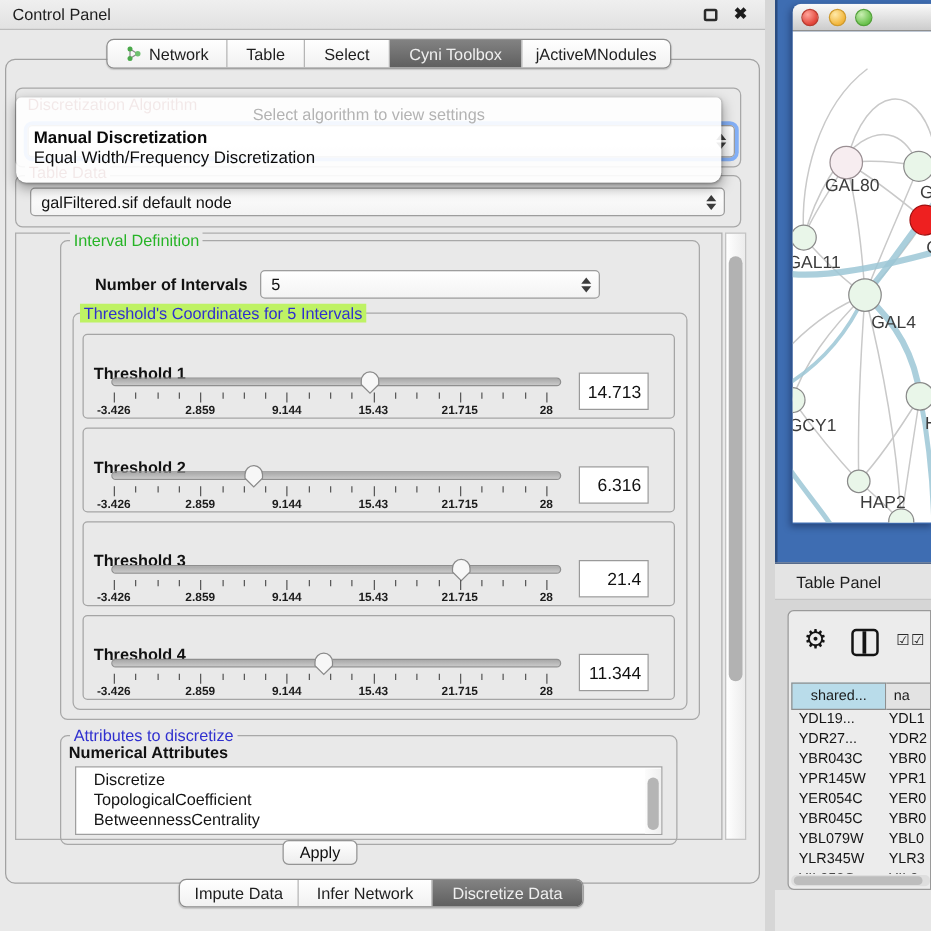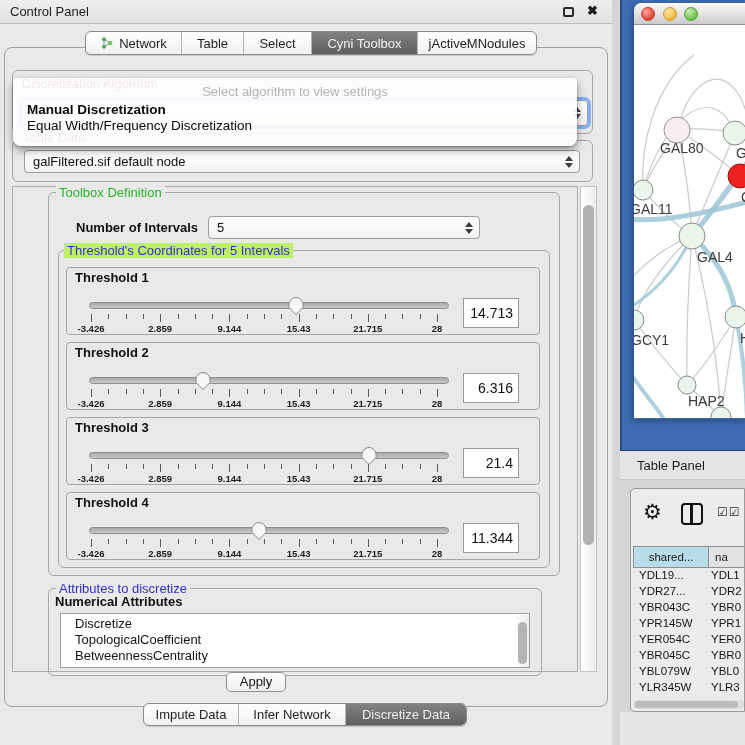--- a/index.html
+++ b/index.html
@@ -46,21 +46,21 @@
   .popup-item { position:absolute; left:2px; width:560px; font-size:13.5px; color:#0a0a0a; padding-left:12px; }
   .popup-item.bold { font-weight:700; }
 
   
   .viewport { position:absolute; left:12px; top:186px; width:566px; height:486px; border:1px solid #adadad; background:#e9e9e9; }
   .vscroll { position:absolute; left:580px; top:186px; width:17px; height:486px; background:linear-gradient(90deg,#ffffff,#ececec); border:1px solid #c3c3c3; }
   .vscroll .thumb { position:absolute; left:2px; top:18px; width:11px; height:340px; background:#b2b2b2; border-radius:6px; }
 
   
   .thr-box { position:relative; width:474px; height:68px; border:1px solid #a5a5a5; border-radius:4px; margin-bottom:7px; background:#e9e9e9; }
-  .thr-label { position:absolute; left:8px; top:2px; font-size:13px; font-weight:700; color:#111; }
+  .thr-label { position:absolute; left:8px; top:23px; font-size:13px; font-weight:700; color:#111; }
   .sl-area { position:absolute; left:22px; top:28px; width:360px; height:38px; }
   .sl-track { position:absolute; left:0; top:6px; width:360px; height:7px; border:1px solid #8f8f8f; border-radius:4px; background:linear-gradient(#a9a9a9,#c9c9c9); }
   .sl-thumb { position:absolute; top:0px; width:16px; height:20px; }
   .sl-ticks { position:absolute; left:0; top:18px; width:360px; height:20px; }
   .tick { position:absolute; top:0; width:1px; height:5px; background:#5a5a5a; }
   .tick.major { height:8px; }
   .tick-label { position:absolute; top:9px; transform:translateX(-50%); font-size:9.5px; font-weight:700; color:#1c1c1c; white-space:nowrap; }
   .thr-value { position:absolute; left:396px; top:30px; width:56px; height:30px; background:#fff; border:1px solid #9a9a9a; font-size:14px; color:#111; text-align:right; padding:6px 5px 0 0; }
 
   
@@ -168,21 +168,21 @@
           <span class="arr-dn"></span>
         </span>
     </div>
 
     <div class="viewport"></div>
     <div class="vscroll">
         <div class="thumb"></div>
       </div>
 
     <div class="group" style="left:48px; top:192px; width:512px; height:384px;"></div>
-    <span class="label-abs t-green" style="left:56px; top:185px; background:#e9e9e9; padding:0 3px;">Toolbox Definition</span>
+    <span class="label-abs t-green" style="left:56px; top:185px; background:#e9e9e9; padding:0 3px;">Interval Definition</span>
 
     <span class="label-abs t-black" style="left:76px; top:220px;">Number of Intervals</span>
     <div class="combo" style="left:208px; top:216px; width:272px; height:23px;">
       <span>5</span>
       <span class="arrows">
           <span class="arr-up"></span>
           <span class="arr-dn"></span>
         </span>
     </div>
 

